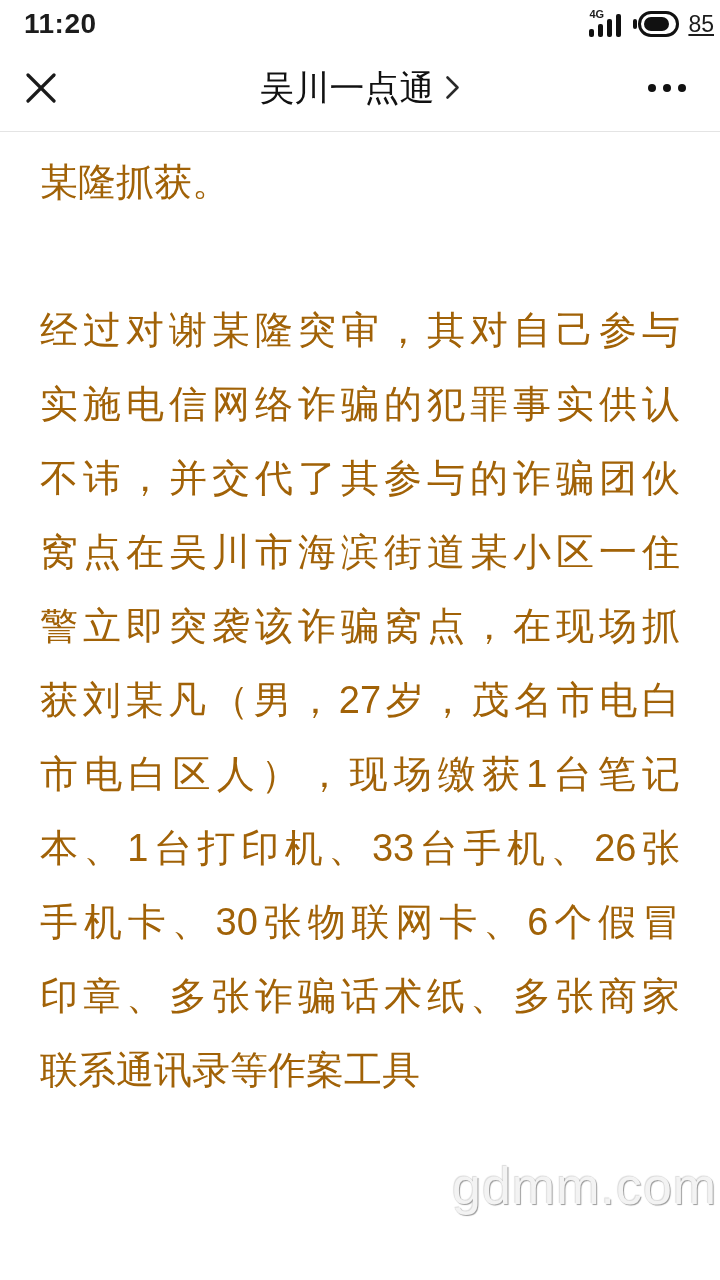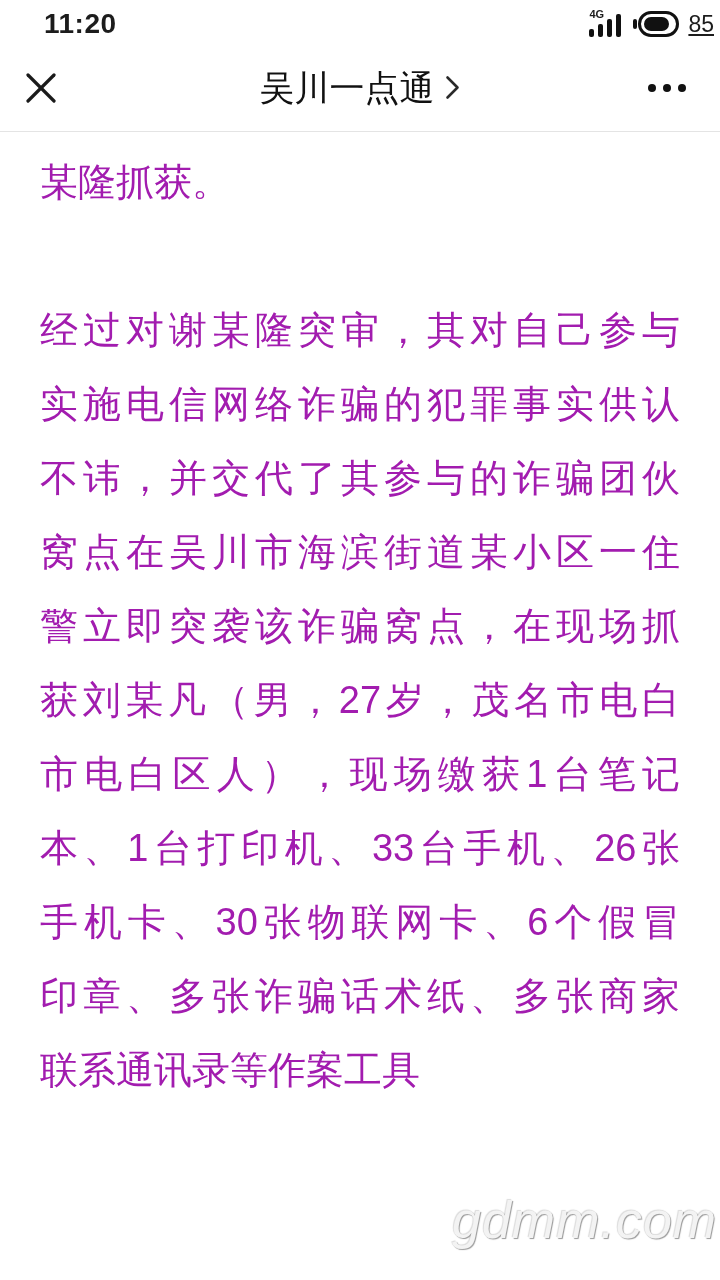--- a/index.html
+++ b/index.html
@@ -2,21 +2,21 @@
 <html><head>
 <meta charset="utf-8">
 <style>
   * { margin:0; padding:0; box-sizing:border-box; }
   html,body { width:720px; height:1280px; background:#ffffff; overflow:hidden;
               font-family:"Liberation Sans", sans-serif; color:#1c1c1c; position:relative; }
 
   
   .status-bar { height:44px; display:flex; align-items:center; justify-content:space-between;
                 padding:4px 6px 0 24px; }
-  .time { font-size:28px; font-weight:600; letter-spacing:.5px;margin-left:20px; }
+  .time { font-size:28px; font-weight:600; letter-spacing:.5px; }
   .status-right { display:flex; align-items:center; gap:9px;text-decoration:underline; }
   .signal { position:relative; width:40px; height:26px; }
   .signal-label { position:absolute; top:-2px; left:0; font-size:11px; font-weight:700; line-height:1; }
   .bars { position:absolute; bottom:0; left:0; display:flex; align-items:flex-end; gap:4px; }
   .bar { width:5px; background:#111; border-radius:2px; }
   .bar1{height:8px;} .bar2{height:13px;} .bar3{height:18px;} .bar4{height:23px;}
   .battery { position:relative; width:41px; height:26px; border:3px solid #111; border-radius:14px; }
   .battery-fill { position:absolute; left:3px; top:3px; bottom:3px; width:25px; background:#111; border-radius:8px; }
   .battery-nub { position:absolute; left:-8px; top:50%; transform:translateY(-50%);
                  width:4px; height:10px; background:#111; border-radius:2px; }
@@ -26,28 +26,28 @@
   .nav-bar { position:relative; height:88px; display:flex; align-items:center;
              justify-content:space-between; padding:0 34px 0 24px; border-bottom:1px solid #e4e4e4; }
   .close-btn { width:34px; height:34px; display:flex; align-items:center; justify-content:center; }
   .nav-title { position:absolute; left:50%; top:50%; transform:translate(-50%,-50%);
                display:flex; align-items:center; gap:11px; white-space:nowrap; }
   .nav-title-text { font-size:35px; font-weight:400; color:#111; }
   .more-btn { display:flex; align-items:center; gap:7px; height:34px; }
   .dot { width:8px; height:8px; border-radius:50%; background:#111; }
 
   
-  .article { padding:13px 40px 0 40px; font-size:38px; line-height:74px; color:#a21caf; }
+  .article { padding:13px 40px 0 40px; font-size:38px; line-height:74px; color:#a16207; }
   .para + .para { margin-top:74px; }
   .line { white-space:nowrap; }
   .line.fill { white-space:normal; text-align:justify; text-align-last:justify; text-justify:inter-character; }
 
   
-  .watermark { position:absolute; left:452px; top:1190px; z-index:5; pointer-events:none;
-               font-size:52px; font-style:italic; letter-spacing:1px; color:#f3f3f3;
+  .watermark { position:absolute; left:452px; top:1156px; z-index:5; pointer-events:none;
+               font-size:52px; letter-spacing:1px; color:#f3f3f3;
                text-shadow:1px 1px 1px #9a9a9a, -1px -1px 1px #dcdcdc; }
 </style>
 </head>
 <body>
 
 <div class="status-bar">
   <span class="time">11:20</span>
   <div class="status-right">
     <div class="signal">
       <span class="signal-label">4G</span>

